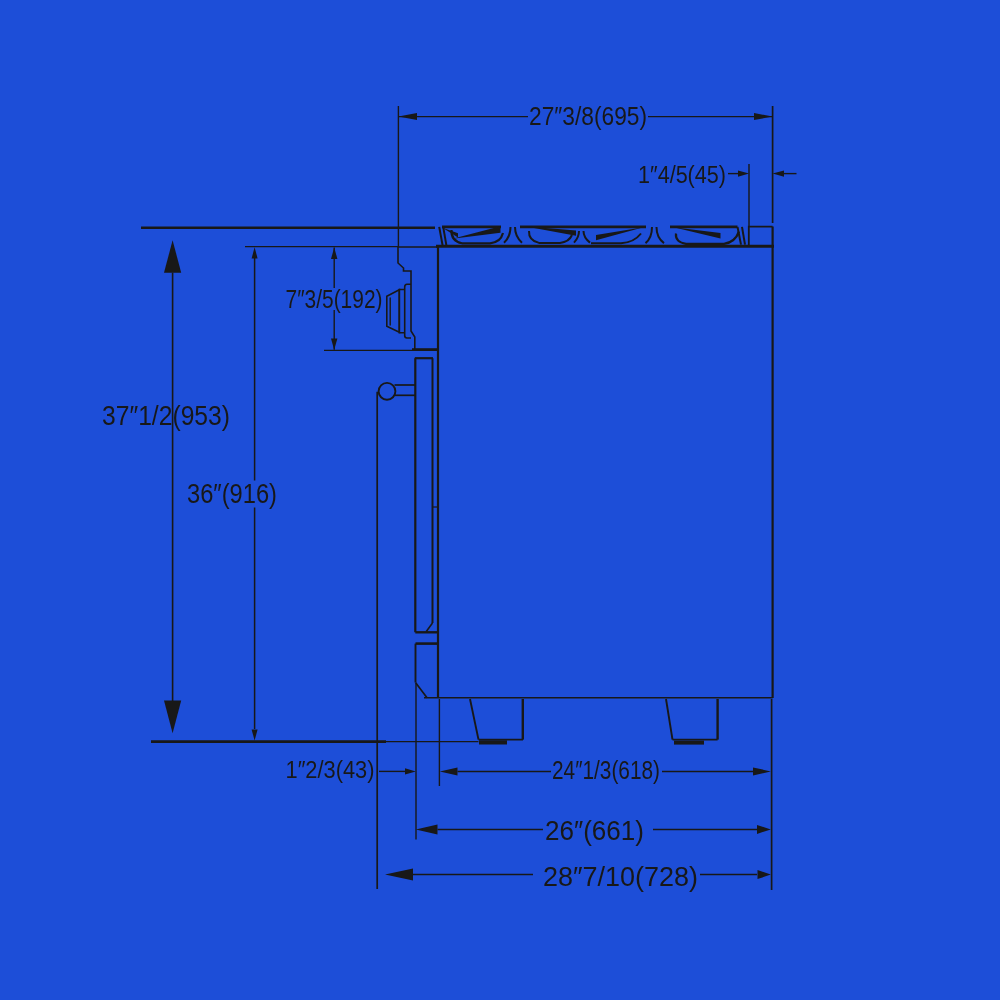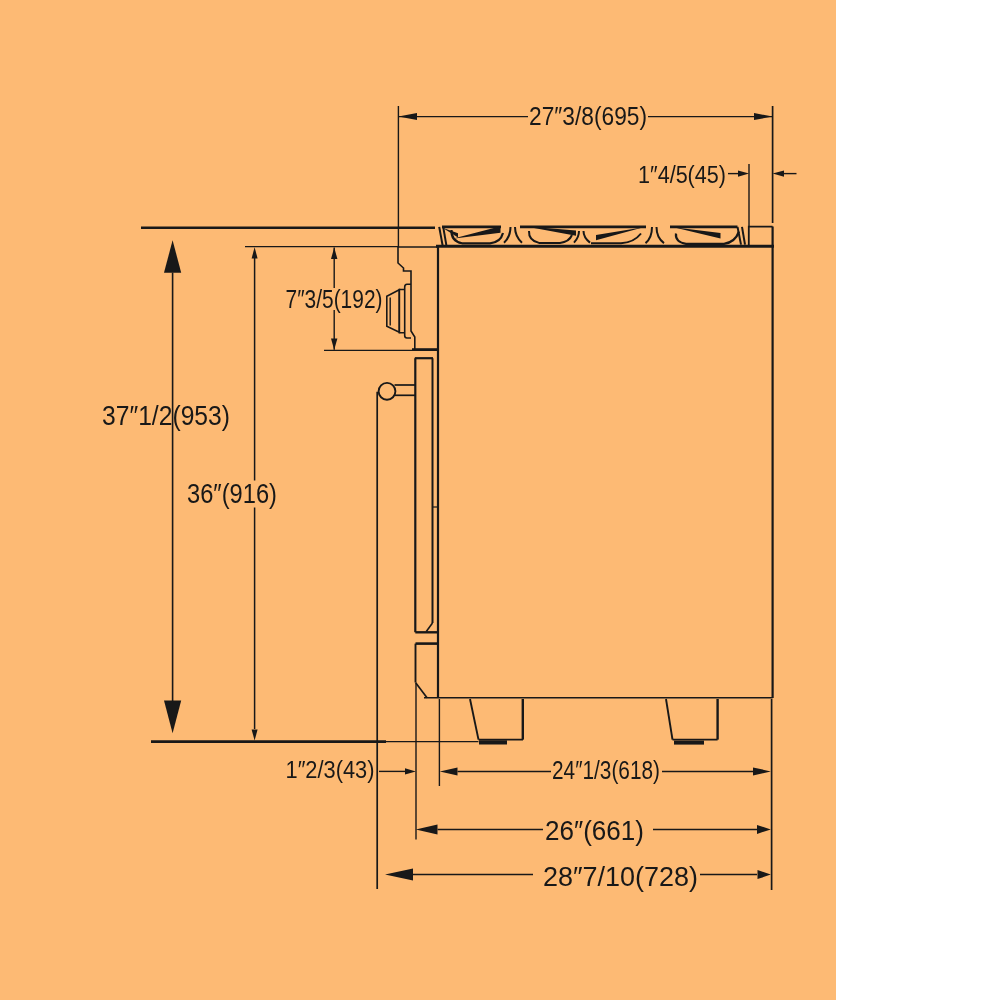--- a/index.html
+++ b/index.html
@@ -1,16 +1,16 @@
 <!DOCTYPE html>
 <html><head>
 <meta charset="utf-8">
 <style>
   html,body{margin:0;padding:0;background:#ffffff;}
-  #page{width:836px;height:1000px;position:relative;background:#fdba74;overflow:hidden;}
+  #page{width:1000px;height:1000px;position:relative;background:#1d4ed8;overflow:hidden;}
   svg{position:absolute;left:0;top:0;}
   text{font-family:"Liberation Sans",sans-serif;fill:#181818;}
 </style>
 </head>
 <body>
 <div id="page">
 <svg width="1000" height="1000" viewBox="0 0 1000 1000">
 <g stroke="#181818" fill="none" stroke-linecap="butt">
 
 <line x1="141" y1="227.8" x2="435" y2="227.8" stroke-width="2.6"></line>

